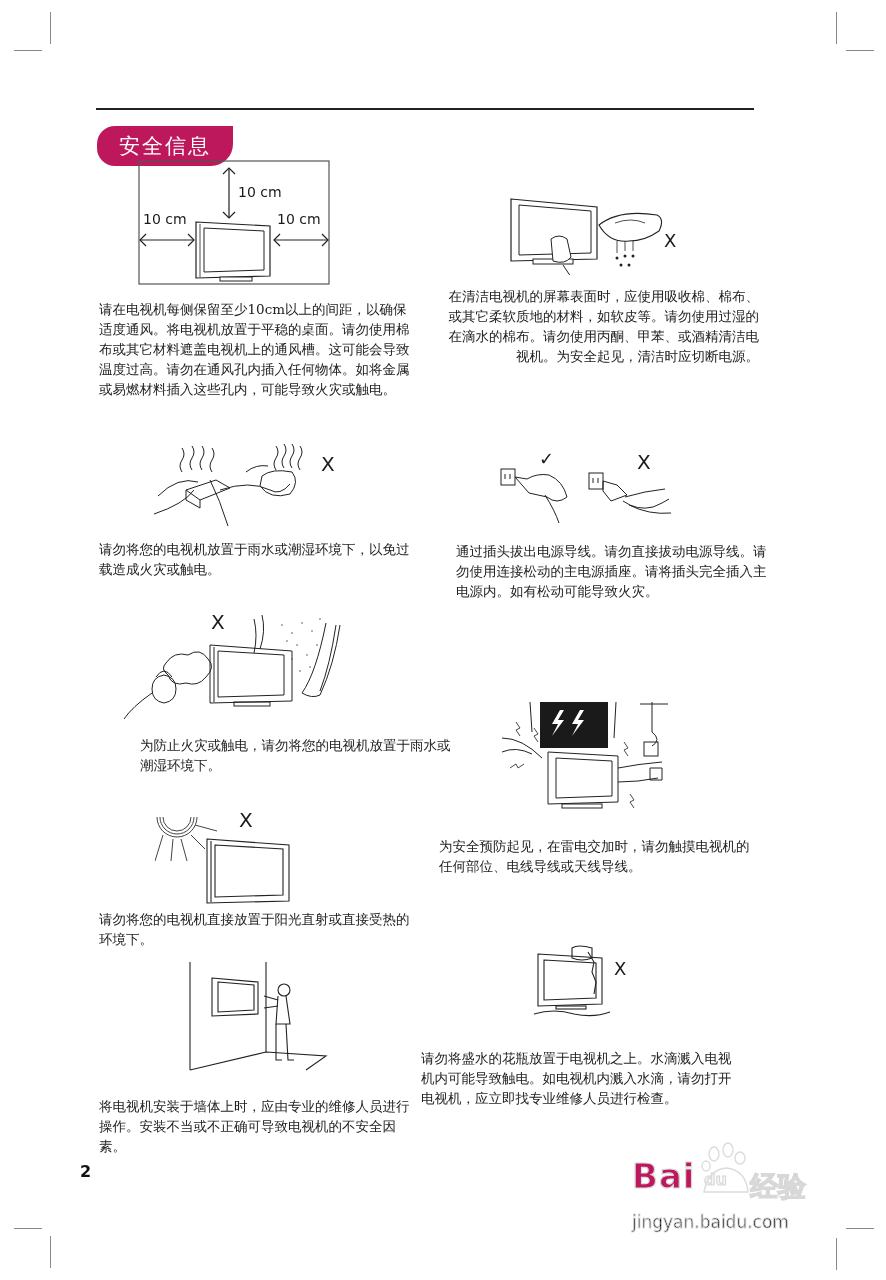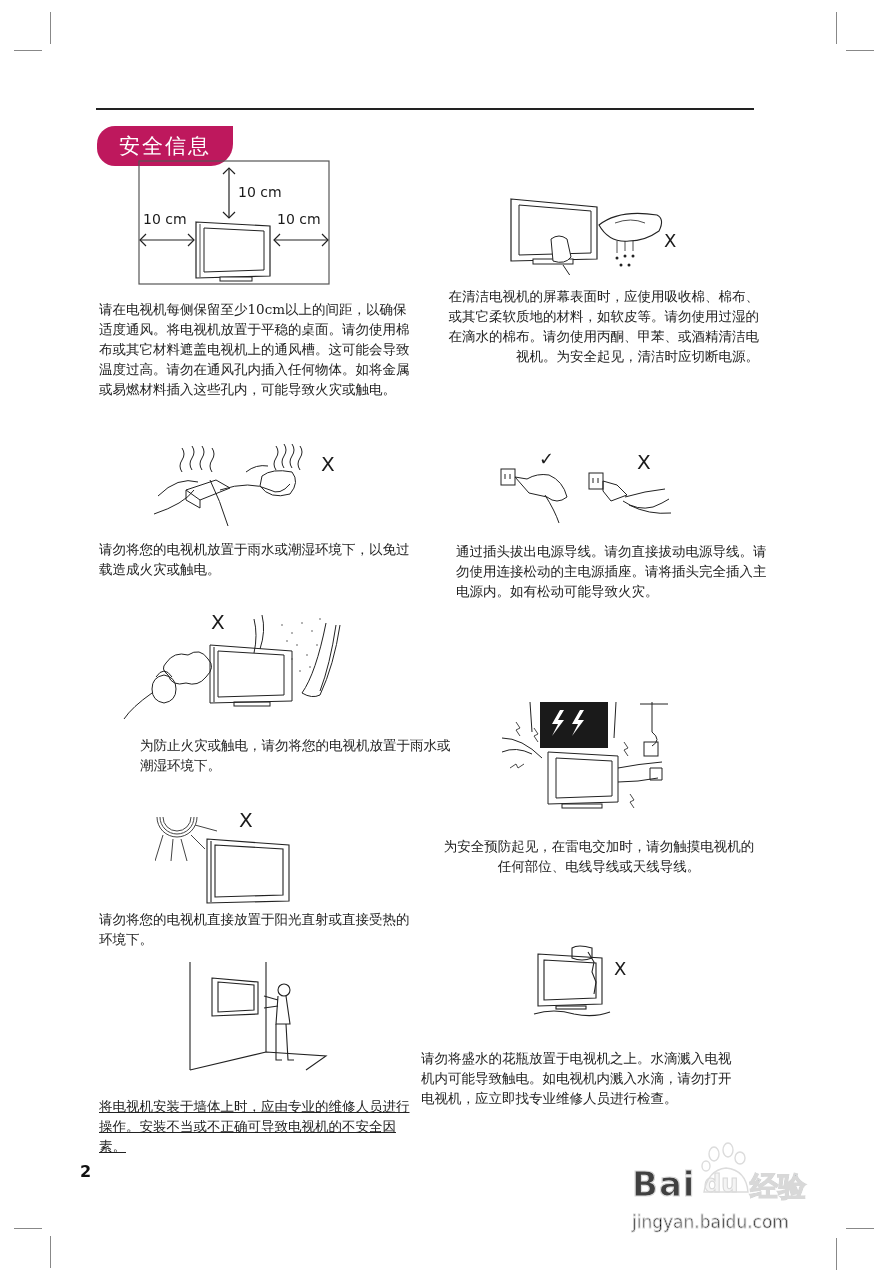--- a/index.html
+++ b/index.html
@@ -10,22 +10,22 @@
   .title-rule { position:absolute; left:96px; top:108px; width:658px; height:2px; background:#222; }
   .title-pill { position:absolute; left:97px; top:126px; width:136px; height:40px; background:#be185d;
                 border-radius:0 0 22px 0; border-top-left-radius:18px; border-bottom-left-radius:18px;
                 color:#fff; font-family:"DejaVu Sans","Liberation Sans",sans-serif; font-size:21px;
                 display:flex; align-items:center; justify-content:center; letter-spacing:2px; }
   .para { position:absolute; font-size:13.5px; line-height:20px; color:#222; width:320px; }
   .illus { position:absolute; }
   .page-num { position:absolute; left:80px; top:1162px; font-family:"DejaVu Sans","Liberation Sans",sans-serif;
               font-weight:bold; font-size:16px; color:#111; }
   .wm { position:absolute; left:632px; top:1148px; width:200px; height:100px; color:#e2e2e2; }
-  .wm .brand { position:absolute; left:0; top:16px; font-family:"DejaVu Sans","Liberation Sans",sans-serif;
-               font-weight:bold; font-size:34px; color:#404040; -webkit-text-stroke:1.2px #d8d8d8; letter-spacing:1px; }
+  .wm .brand { position:absolute; left:0; top:8px; font-family:"DejaVu Sans","Liberation Sans",sans-serif;
+               font-weight:bold; font-size:34px; color:#be185d; -webkit-text-stroke:1.2px #d8d8d8; letter-spacing:1px; }
   .wm .brand2 { position:absolute; left:118px; top:20px; font-family:"DejaVu Sans","Liberation Sans",sans-serif;
                font-weight:bold; font-size:28px; color:#0c4a6e; -webkit-text-stroke:1.2px #d8d8d8; }
   .wm .url { position:absolute; left:0; top:64px; font-family:"DejaVu Sans","Liberation Sans",sans-serif;
                font-size:17px; color:#000000; -webkit-text-stroke:0.9px #d6d6d6; }
 </style>
 </head>
 <body>
 
 <div class="crop" style="left:50px;top:12px;width:1px;height:32px;"></div>
 <div class="crop" style="left:14px;top:50px;width:28px;height:1px;"></div>
@@ -200,21 +200,21 @@
     <g fill="none" stroke="#333" stroke-width="0.9">
       <path d="M16,24 l4,6 l-4,2 l4,6"></path>
         <path d="M10,70 l6,-4 l2,4 l6,-4"></path>
       <path d="M124,44 l4,6 l-4,2 l4,6"></path>
         <path d="M130,96 l4,6 l-4,2 l4,6"></path>
       <path d="M34,30 l4,6 l-4,2 l4,6"></path>
     </g>
   </svg>
 </div>
 
-<div class="para" style="left:439px;top:836px;text-align:center;">为安全预防起见，在雷电交加时，请勿触摸电视机的任何部位、电线导线或天线导线。</div>
+<div class="para" style="left:439px;top:836px;">为安全预防起见，在雷电交加时，请勿触摸电视机的任何部位、电线导线或天线导线。</div>
 
 <div class="illus" style="left:155px;top:805px;width:160px;height:100px;">
   <svg width="160" height="100" viewBox="0 0 160 100">
     <g fill="none" stroke="#444" stroke-width="1">
       <path d="M8,12 a14,14 0 0 0 28,0"></path>
         <path d="M5,12 a17,17 0 0 0 34,0"></path>
         <path d="M2,12 a20,20 0 0 0 40,0"></path>
       <path d="M40,20 l22,6"></path>
         <path d="M36,30 l14,14"></path>
         <path d="M26,34 l6,22"></path>
@@ -259,27 +259,27 @@
       <path d="M90,40 l-14,-4"></path>
         <path d="M90,46 l-14,2"></path>
       <path d="M88,64 l0,36 h6"></path>
         <path d="M98,64 l2,36 h6"></path>
     </g>
   </svg>
 </div>
 
 <div class="para" style="left:421px;top:1048px;">请勿将盛水的花瓶放置于电视机之上。水滴溅入电视机内可能导致触电。如电视机内溅入水滴，请勿打开电视机，应立即找专业维修人员进行检查。</div>
 
-<div class="para" style="left:99px;top:1096px;text-decoration:underline;">将电视机安装于墙体上时，应由专业的维修人员进行操作。安装不当或不正确可导致电视机的不安全因素。</div>
+<div class="para" style="left:99px;top:1096px;">将电视机安装于墙体上时，应由专业的维修人员进行操作。安装不当或不正确可导致电视机的不安全因素。</div>
 
 <div class="page-num">2</div>
 
 <div class="wm">
   <span class="brand">Bai</span>
-  <span class="abs" style="left:72px;top:22px;font-family:'DejaVu Sans','Liberation Sans',sans-serif;font-weight:bold;font-size:24px;color:#f4f4f4;-webkit-text-stroke:1.1px #d8d8d8;">du</span>
+  <span class="abs" style="left:72px;top:22px;font-family:'DejaVu Sans','Liberation Sans',sans-serif;font-weight:bold;font-size:16px;color:#f4f4f4;-webkit-text-stroke:1.1px #d8d8d8;">du</span>
   <svg class="abs" style="left:66px;top:-6px;" width="56" height="56" viewBox="0 0 56 56">
     <g fill="none" stroke="#dcdcdc" stroke-width="1.4">
       <ellipse cx="16" cy="12" rx="5" ry="7"></ellipse>
         <ellipse cx="30" cy="8" rx="5" ry="7"></ellipse>
       <ellipse cx="42" cy="16" rx="5" ry="6"></ellipse>
         <ellipse cx="8" cy="24" rx="4" ry="5"></ellipse>
       <path d="M6,50 q4,-22 22,-24 q20,2 22,24 z"></path>
     </g>
   </svg>
   <span class="brand2">经验</span>

